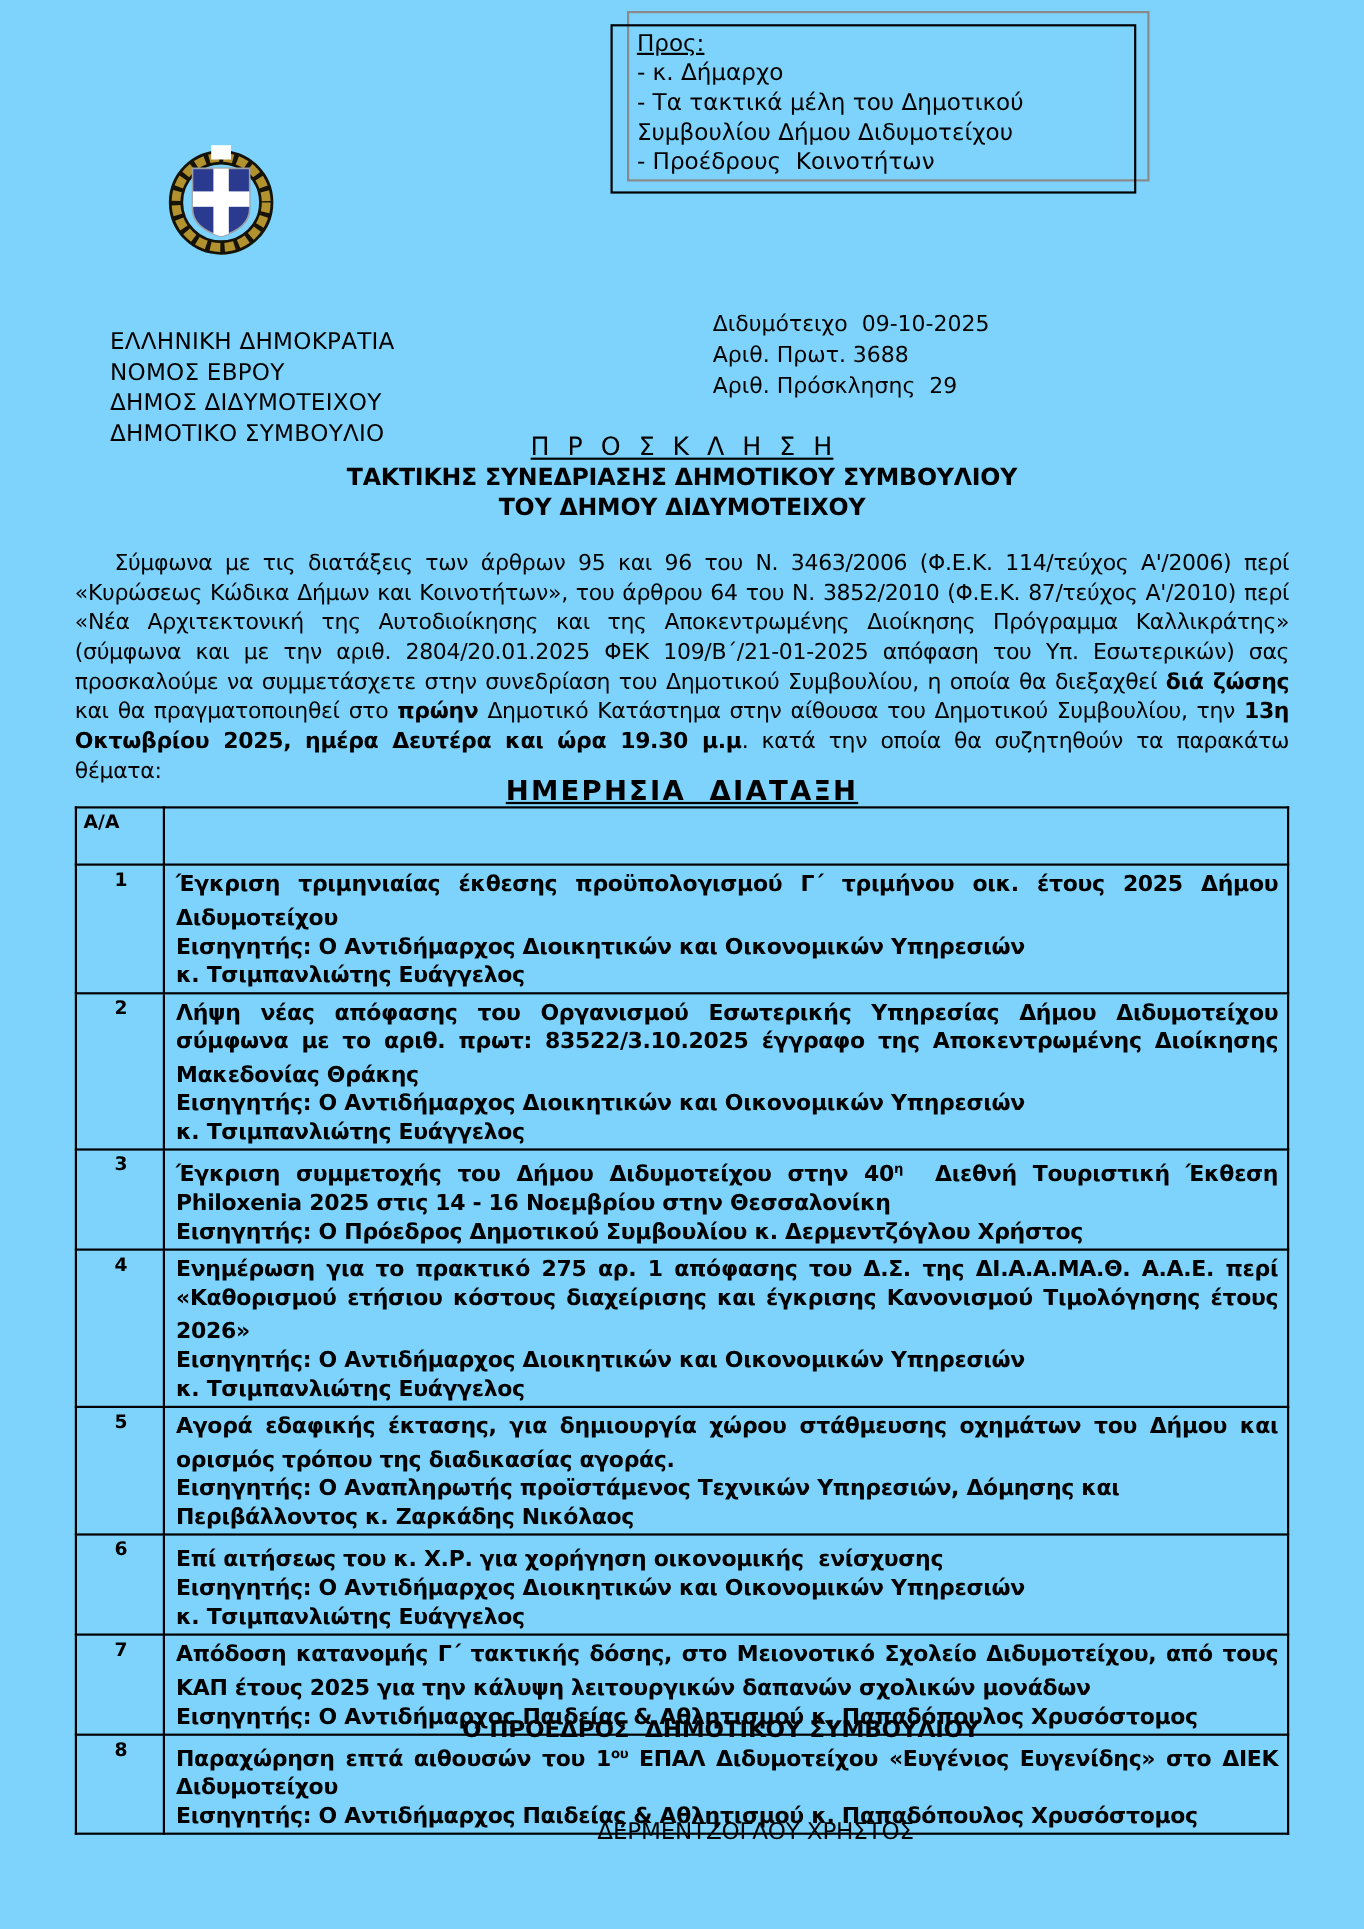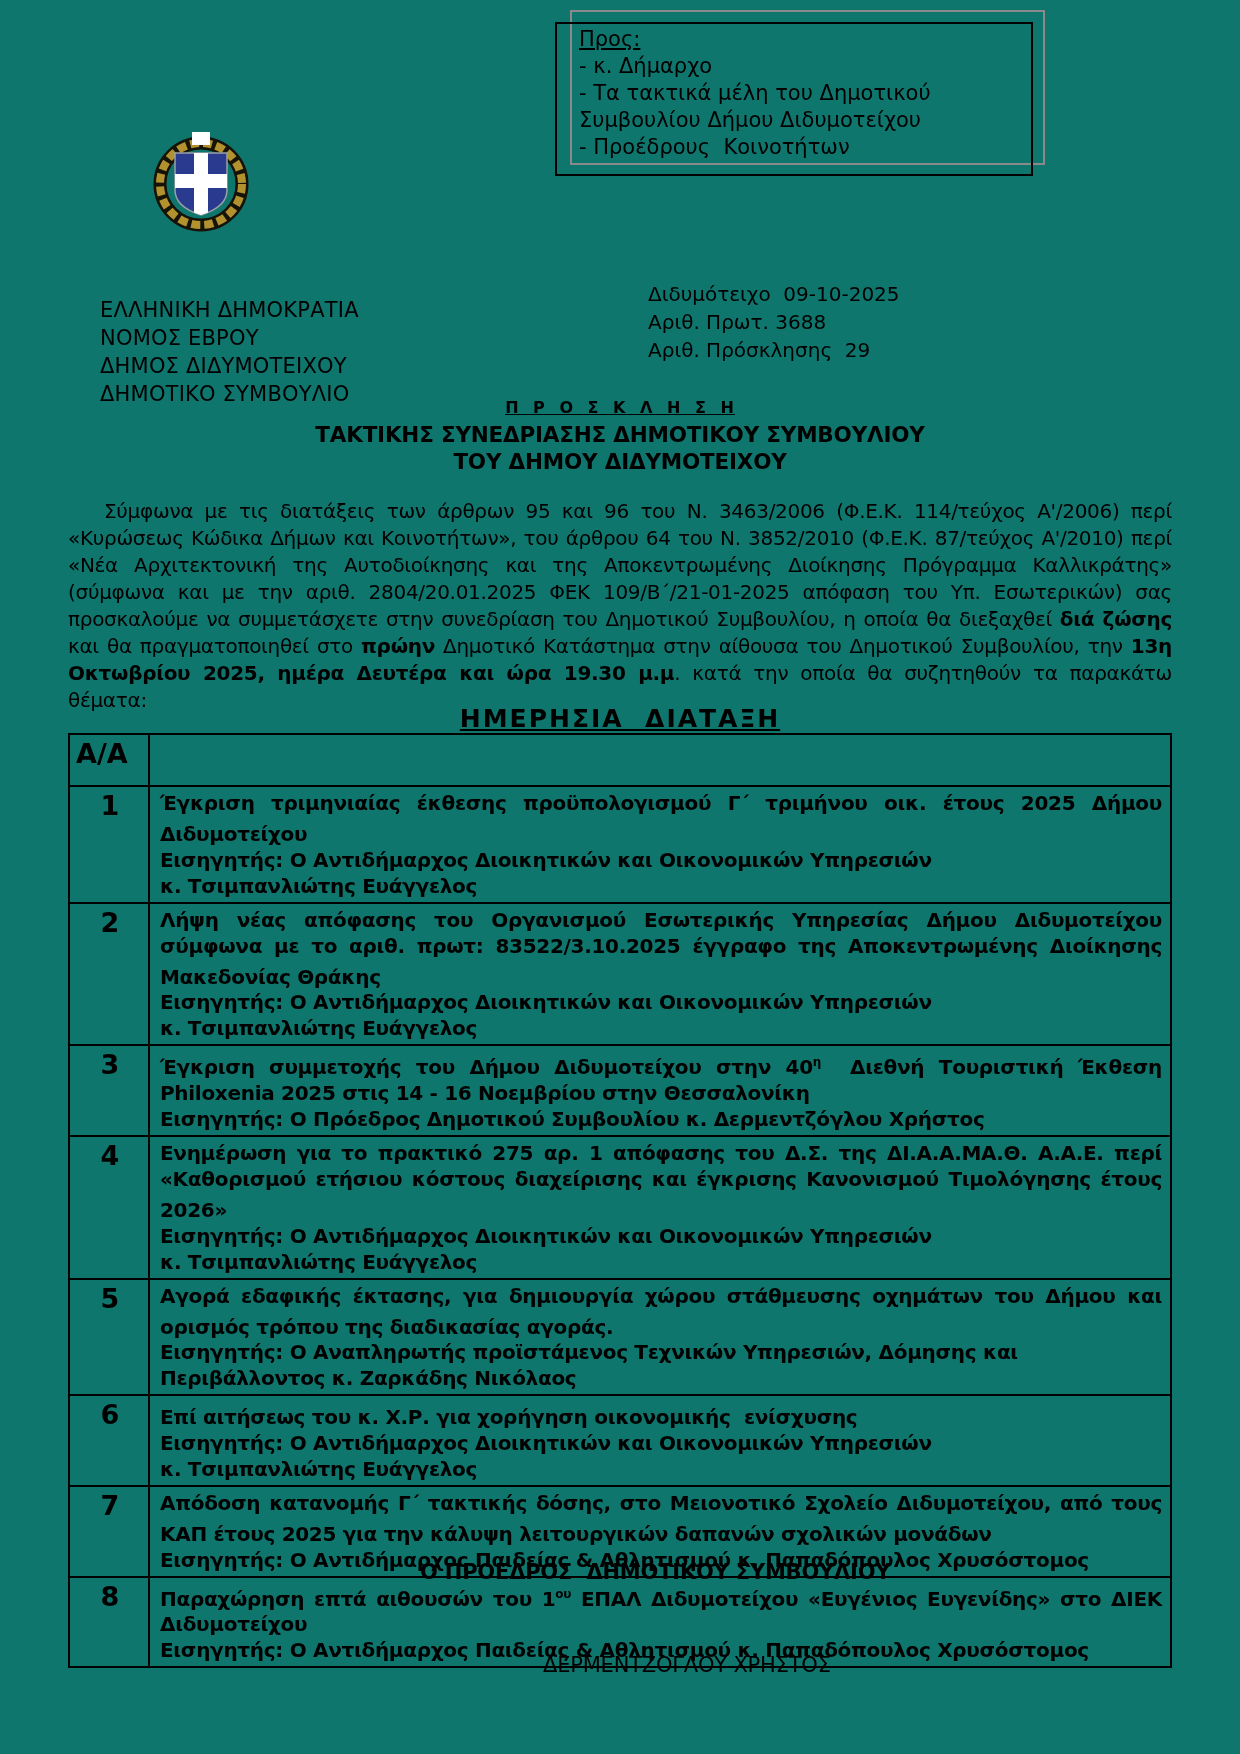--- a/index.html
+++ b/index.html
@@ -1,44 +1,44 @@
 <!DOCTYPE html>
 <html><head>
 <meta charset="utf-8">
 <style>
   html,body{margin:0;padding:0;background:#fff;}
   .page{
-    position:relative;width:1240px;height:1754px;background:#0f766e;color:#000;
+    position:relative;width:1240px;height:1754px;background:#7dd3fc;color:#000;
     font-family:"DejaVu Sans",sans-serif;overflow:hidden;
   }
   
   .box-gray{position:absolute;left:570px;top:10px;width:471px;height:151px;border:2px solid #8a8a8a;}
   .box-black{position:absolute;left:555px;top:22px;width:474px;height:150px;border:2px solid #000;}
   .recipients{position:absolute;left:579px;top:26px;width:446px;font-size:21px;line-height:27px;}
   .recipients .heading{text-decoration:underline;}
   
   .emblem{position:absolute;left:152px;top:126px;}
   
   .letterhead{position:absolute;left:100px;top:250px;font-size:21px;line-height:28px;letter-spacing:.2px;margin-top:46px;}
   .reference{position:absolute;left:648px;top:280px;font-size:20px;line-height:28px;}
   
   .title-block{position:absolute;left:0;top:394px;width:1240px;text-align:center;line-height:27px;}
-  .title-main{font-size:16px;font-weight:bold;text-decoration:underline;word-spacing:7px;letter-spacing:1px;}
+  .title-main{font-size:23px;font-weight:normal;text-decoration:underline;word-spacing:7px;letter-spacing:1px;}
   .title-sub{font-size:21.5px;font-weight:bold;letter-spacing:-0.2px;}
   
   .body-par{
     position:absolute;left:68px;top:498px;width:1104px;
     font-size:20px;line-height:27px;text-align:justify;text-indent:36px;letter-spacing:-0.3px;
   }
   
   .agenda-heading{position:absolute;left:0;top:704px;width:1240px;text-align:center;
     font-size:25px;font-weight:bold;text-decoration:underline;letter-spacing:2px;}
   .agenda-table{position:absolute;left:68px;top:733px;width:1104px;border-collapse:collapse;}
   .agenda-table td{border:2px solid #000;vertical-align:top;padding:3px 8px 3px 10px;}
-  .num-cell{width:60px;text-align:center;font-weight:bold;font-size:27px;padding-left:2px;padding-right:2px;}
+  .num-cell{width:60px;text-align:center;font-weight:bold;font-size:17px;padding-left:2px;padding-right:2px;}
   .head-row td{height:44px;}
   .head-row .num-cell{text-align:left;padding-left:6px;}
   .topic-cell{font-weight:bold;font-size:20px;line-height:26px;letter-spacing:-0.3px;}
   .topic{text-align:justify;}
   .presenter{text-align:left;}
   .presenter:empty{display:none;}
   sup{font-size:0.6em;}
   .agenda-table tr:nth-of-type(2) td{height:101px;}
   .agenda-table tr:nth-of-type(3) td{height:120px;}
   .agenda-table tr:nth-of-type(4) td{height:74px;}

